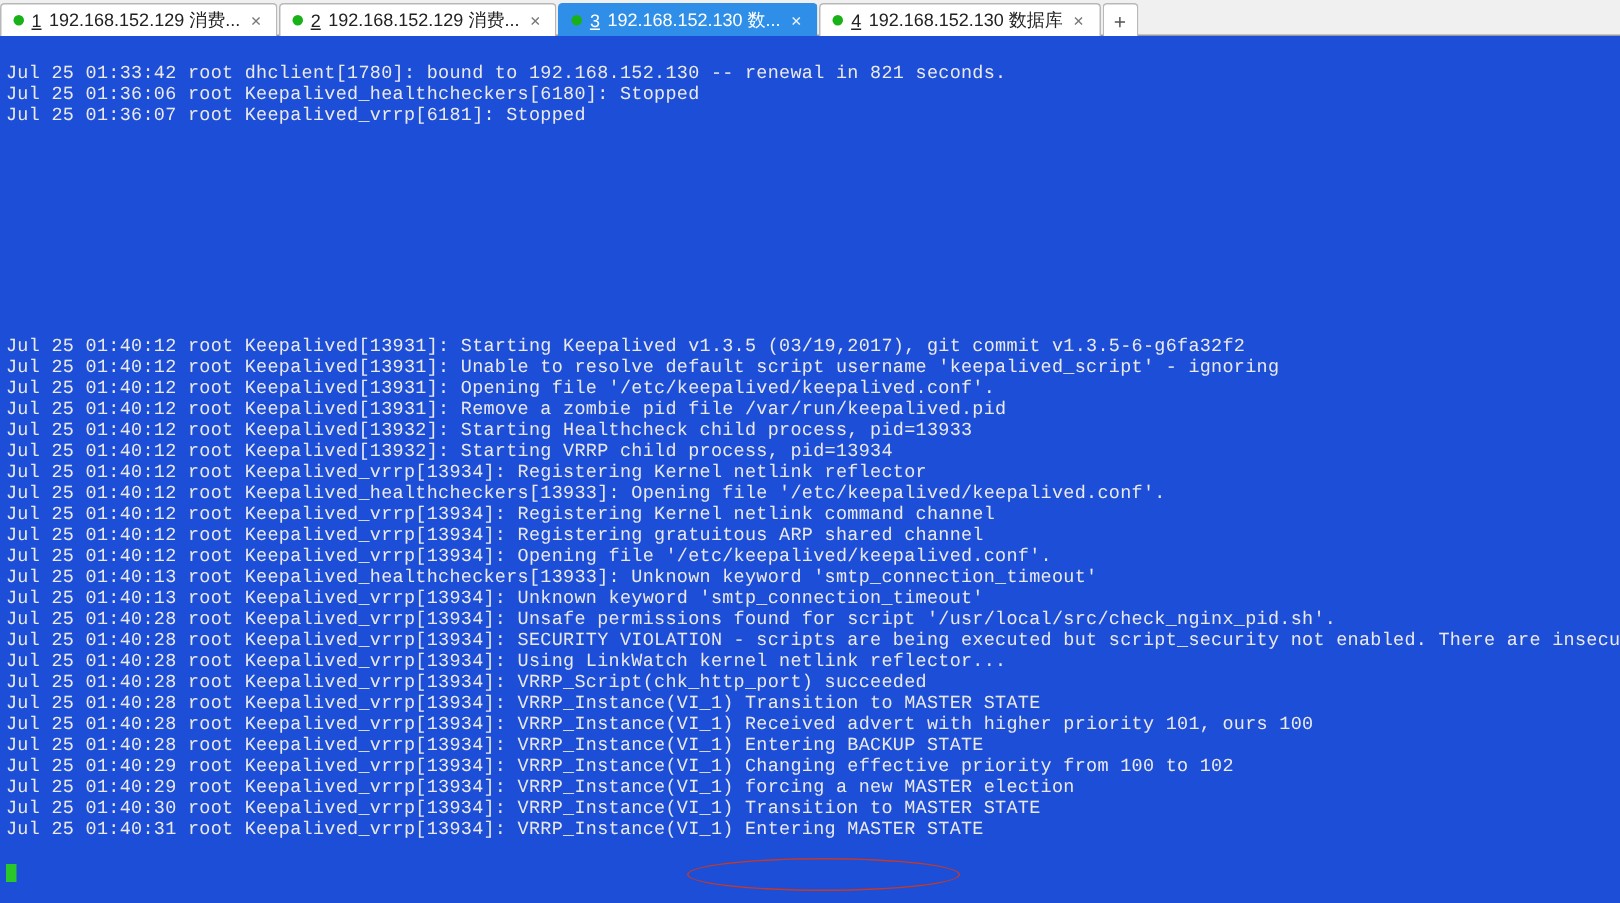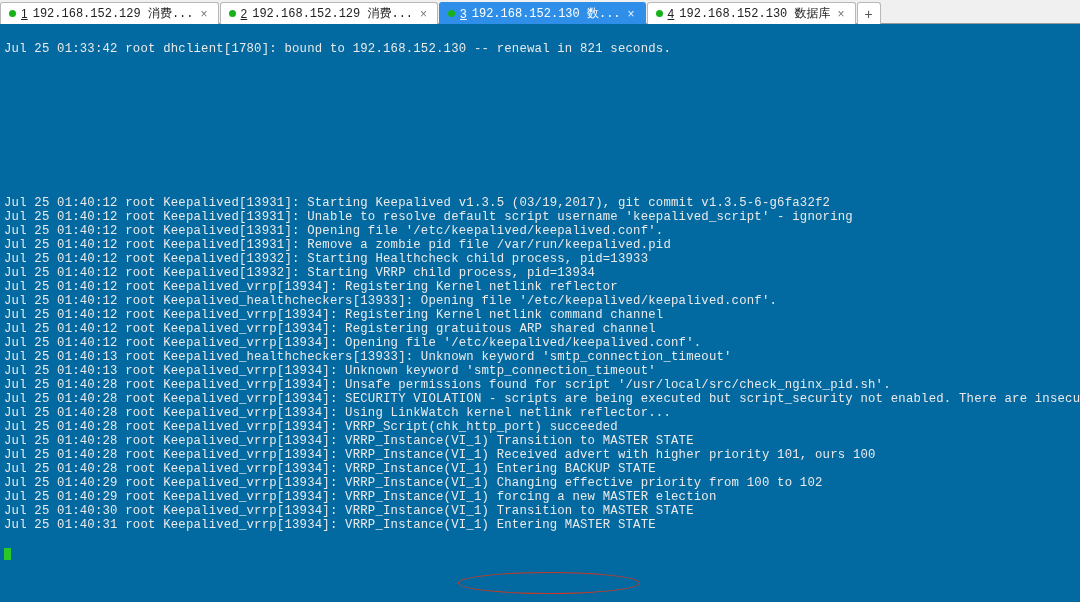--- a/index.html
+++ b/index.html
@@ -35,21 +35,21 @@
     background: #2f8fe8;
     color: #fff;
     border-color: #2f8fe8;
   }
   .dot {
     width: 7px; height: 7px; border-radius: 50%;
     background: #18b218;
     flex: 0 0 auto;
   }
   .tab .num { text-decoration: underline; }
-  .tab .lbl { white-space: nowrap; overflow: hidden; text-overflow: ellipsis; flex: 1 1 auto; font-family: Liberation Mono, monospace; }
+  .tab .lbl { white-space: nowrap; overflow: hidden; text-overflow: ellipsis; flex: 1 1 auto; }
   .tab .close {
     font-size: 12px;
     color: #777;
     padding: 0 2px;
     flex: 0 0 auto;
   }
   .tab.active .close { color: #e8f2fb; }
   .newtab {
     width: 24px;
     display: flex;
@@ -60,21 +60,21 @@
     background: #fff;
     border: 1px solid #b8b8b8;
     border-bottom: none;
     border-top-left-radius: 3px;
     border-top-right-radius: 3px;
     height: 22px;
     margin-top: 2px;
     cursor: pointer;
   }
   .terminal {
-    background: #0369a1;
+    background: #1d4ed8;
     color: #eaeaea;
     font-family: "Consolas", "Courier New", monospace;
     font-size: 12.3px;
     line-height: 14px;
     letter-spacing: 0.2px;
     padding: 4px 2px 2px 4px;
     height: calc(602px - 24px);
     white-space: pre;
     position: relative;
   }
@@ -120,18 +120,18 @@
     <span class="num">4</span>
     <span class="lbl">192.168.152.130 数据库</span>
     <span class="close">×</span>
   </div>
   <div class="newtab">
     <span>+</span>
   </div>
 </div>
 
 <div class="terminal">
-<div id="block1"><div>Jul 25 01:33:42 root dhclient[1780]: bound to 192.168.152.130 -- renewal in 821 seconds.</div></div>
+<div id="block1"><div>Jul 25 01:33:42 root dhclient[1780]: bound to 192.168.152.130 -- renewal in 821 seconds.</div><div>Jul 25 01:36:06 root Keepalived_healthcheckers[6180]: Stopped</div><div>Jul 25 01:36:07 root Keepalived_vrrp[6181]: Stopped</div></div>
 <div class="gap"></div>
 <div id="block2"><div>Jul 25 01:40:12 root Keepalived[13931]: Starting Keepalived v1.3.5 (03/19,2017), git commit v1.3.5-6-g6fa32f2</div><div>Jul 25 01:40:12 root Keepalived[13931]: Unable to resolve default script username 'keepalived_script' - ignoring</div><div>Jul 25 01:40:12 root Keepalived[13931]: Opening file '/etc/keepalived/keepalived.conf'.</div><div>Jul 25 01:40:12 root Keepalived[13931]: Remove a zombie pid file /var/run/keepalived.pid</div><div>Jul 25 01:40:12 root Keepalived[13932]: Starting Healthcheck child process, pid=13933</div><div>Jul 25 01:40:12 root Keepalived[13932]: Starting VRRP child process, pid=13934</div><div>Jul 25 01:40:12 root Keepalived_vrrp[13934]: Registering Kernel netlink reflector</div><div>Jul 25 01:40:12 root Keepalived_healthcheckers[13933]: Opening file '/etc/keepalived/keepalived.conf'.</div><div>Jul 25 01:40:12 root Keepalived_vrrp[13934]: Registering Kernel netlink command channel</div><div>Jul 25 01:40:12 root Keepalived_vrrp[13934]: Registering gratuitous ARP shared channel</div><div>Jul 25 01:40:12 root Keepalived_vrrp[13934]: Opening file '/etc/keepalived/keepalived.conf'.</div><div>Jul 25 01:40:13 root Keepalived_healthcheckers[13933]: Unknown keyword 'smtp_connection_timeout'</div><div>Jul 25 01:40:13 root Keepalived_vrrp[13934]: Unknown keyword 'smtp_connection_timeout'</div><div>Jul 25 01:40:28 root Keepalived_vrrp[13934]: Unsafe permissions found for script '/usr/local/src/check_nginx_pid.sh'.</div><div>Jul 25 01:40:28 root Keepalived_vrrp[13934]: SECURITY VIOLATION - scripts are being executed but script_security not enabled. There are insecure scripts.</div><div>Jul 25 01:40:28 root Keepalived_vrrp[13934]: Using LinkWatch kernel netlink reflector...</div><div>Jul 25 01:40:28 root Keepalived_vrrp[13934]: VRRP_Script(chk_http_port) succeeded</div><div>Jul 25 01:40:28 root Keepalived_vrrp[13934]: VRRP_Instance(VI_1) Transition to MASTER STATE</div><div>Jul 25 01:40:28 root Keepalived_vrrp[13934]: VRRP_Instance(VI_1) Received advert with higher priority 101, ours 100</div><div>Jul 25 01:40:28 root Keepalived_vrrp[13934]: VRRP_Instance(VI_1) Entering BACKUP STATE</div><div>Jul 25 01:40:29 root Keepalived_vrrp[13934]: VRRP_Instance(VI_1) Changing effective priority from 100 to 102</div><div>Jul 25 01:40:29 root Keepalived_vrrp[13934]: VRRP_Instance(VI_1) forcing a new MASTER election</div><div>Jul 25 01:40:30 root Keepalived_vrrp[13934]: VRRP_Instance(VI_1) Transition to MASTER STATE</div><div>Jul 25 01:40:31 root Keepalived_vrrp[13934]: VRRP_Instance(VI_1) Entering MASTER STATE</div></div>
 <span class="cursor-block"></span>
 <div id="annot" class="annot" style="left: 458px; top: 548px; width: 182px; height: 22px;"></div>
 </div>
 
 </body></html>

